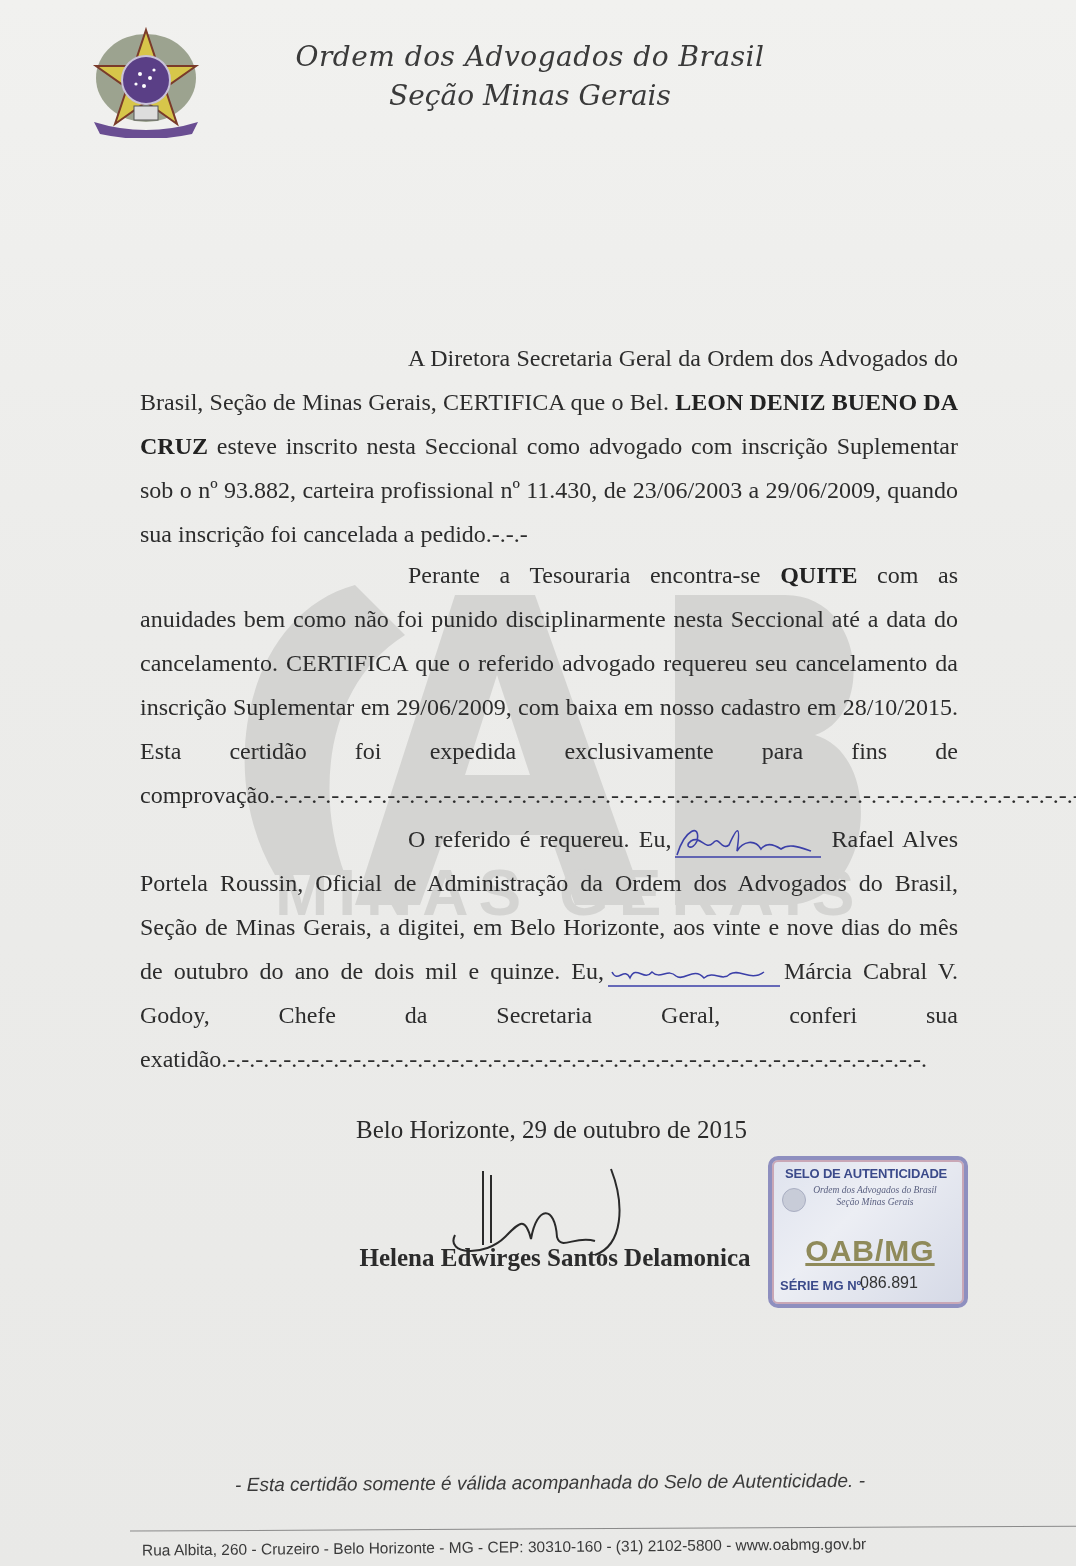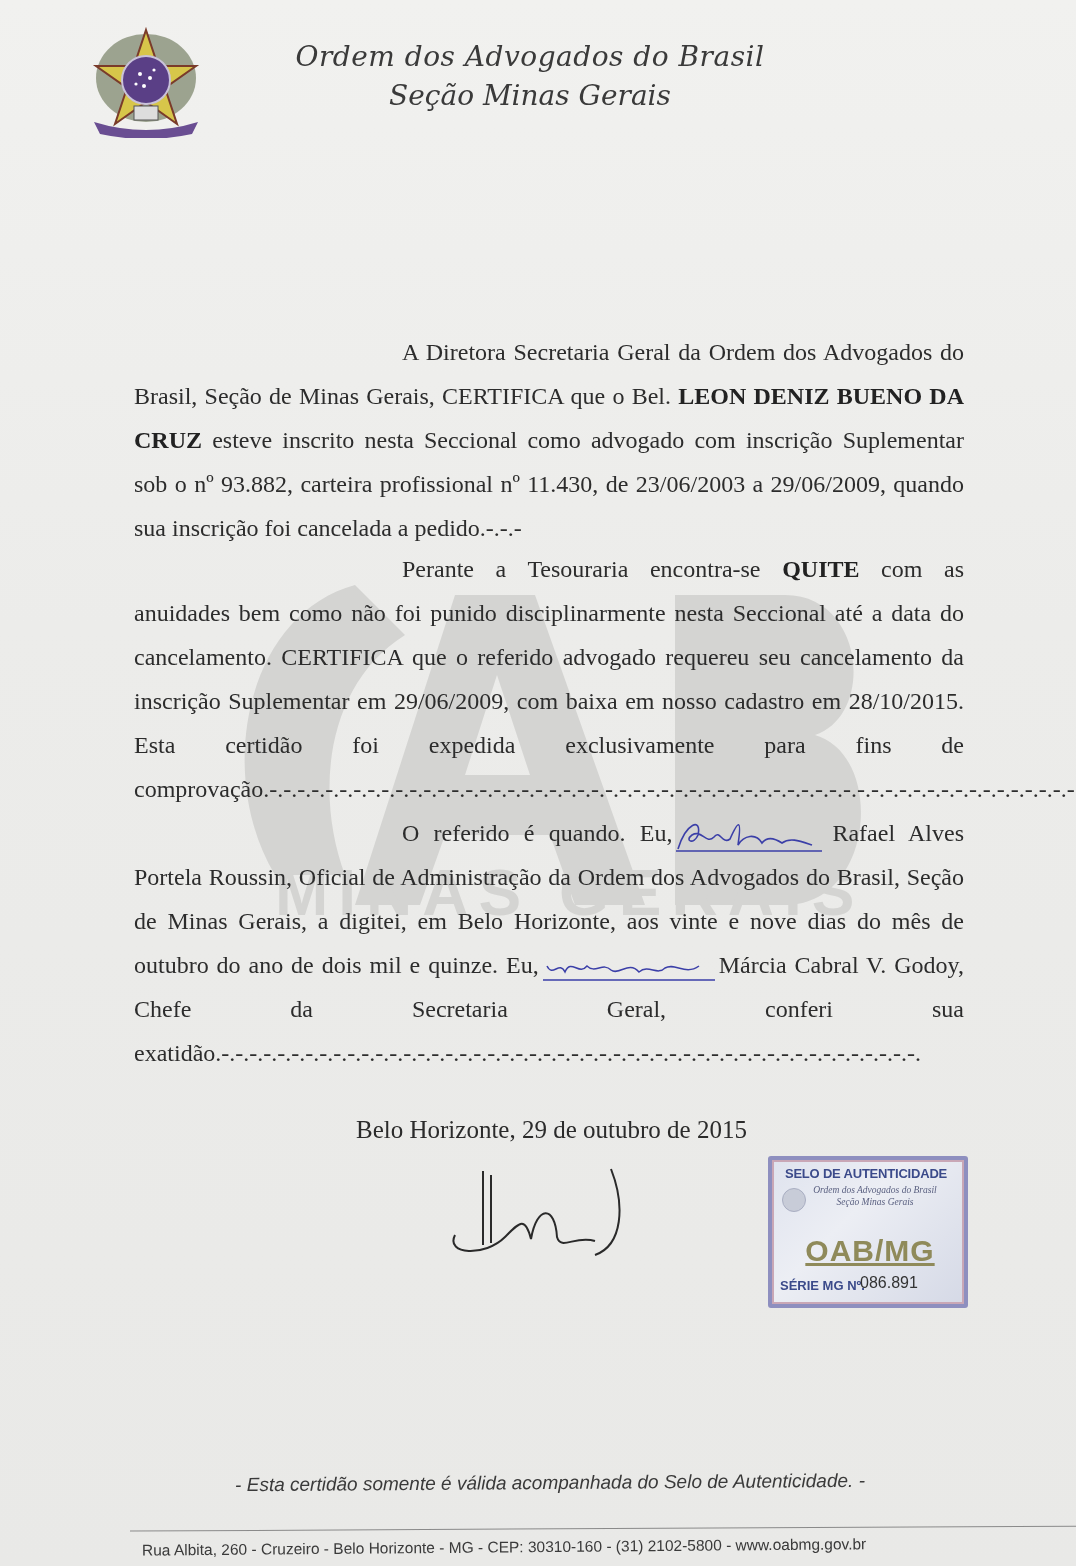--- a/index.html
+++ b/index.html
@@ -19,32 +19,32 @@
     .org { position: absolute; left: 250px; top: 40px; width: 560px; text-align: center;
       font-family: "DejaVu Serif", serif; font-style: italic; color: #3a3a3a; }
     .org .l1 { font-size: 28px; letter-spacing: 0.5px; }
     .org .l2 { font-size: 28px; margin-top: 6px; }
     .title { position: absolute; left: 0; right: 0; top: 246px; text-align: center; }
     .title span { font-family: "Liberation Serif", serif; font-weight: bold; font-size: 42px;
       color: #2a2a2a; border-bottom: 3px solid #2a2a2a; padding: 0 2px 1px; letter-spacing: 1px; }
     .watermark { position: absolute; left: 205px; top: 575px; width: 680px; height: 360px; pointer-events: none; }
     .body-text { position: absolute; left: 134px; width: 830px; font-size: 24px; line-height: 44px;
       text-align: justify; color: #2c2c2c; }
-    .body-text p { margin: 0; text-indent: 268px; }
+    .body-text p { margin: 6px; text-indent: 268px; }
     .body-text b { color: #222; }
     .p1 { top: 330px; }
     .p2 { top: 547px; }
     .p3 { top: 811px; }
     .sig-inline { display: inline-block; vertical-align: middle; }
     .dateline { position: absolute; left: 356px; top: 1116px; font-size: 25px; }
     .sig-main { position: absolute; left: 445px; top: 1165px; width: 200px; height: 100px; }
     .signer { position: absolute; left: 330px; width: 450px; text-align: center; font-weight: bold; font-size: 25px; }
     .signer.n { top: 1244px; }
     .signer.r { top: 1276px; }
-    .seal { position: absolute; left: 768px; top: 1156px; width: 192px; height: 144px; border-radius: 3px;
+    .seal { position: absolute; left: 768px; top: 1156px; width: 192px; height: 144px; border-radius: 10px;
       background: linear-gradient(135deg, #dfe3ee 0%, #eceef4 40%, #d5d9e6 100%);
       border: 4px solid #8e8fbf; box-shadow: inset 0 0 0 2px #c9a7b6; overflow: hidden; }
     .seal .hdr { position: absolute; left: 6px; top: 6px; width: 176px; text-align: center; color: #3b4a8a;
       font-family: "Liberation Sans", sans-serif; font-weight: bold; font-size: 13px; letter-spacing: -0.2px; }
     .seal .sub { position: absolute; left: 28px; top: 24px; width: 150px; text-align: center; font-style: italic;
       font-size: 9.5px; color: #5a6080; line-height: 12px; }
     .seal .mini-crest { position: absolute; left: 10px; top: 28px; width: 22px; height: 22px; border-radius: 50%;
       background: #c8ccd8; border: 1px solid #a9aec2; }
     .seal .logo { position: absolute; left: 18px; top: 74px; width: 160px; text-align: center;
       font-family: "Liberation Sans", sans-serif; font-weight: bold; font-size: 30px; color: #8f8a5a; letter-spacing: 1px; text-decoration: underline; }
@@ -91,33 +91,34 @@
 
   <div class="body-text p1">
     <p><span>A Diretora Secretaria Geral da Ordem dos Advogados do Brasil, Seção de Minas Gerais, CERTIFICA que o Bel. </span><b>LEON DENIZ BUENO DA CRUZ</b><span> esteve inscrito nesta Seccional como advogado com inscrição Suplementar sob o nº 93.882, carteira profissional nº 11.430, de 23/06/2003 a 29/06/2009, quando sua inscrição foi cancelada a pedido.-.-.-</span></p>
   </div>
 
   <div class="body-text p2">
     <p><span>Perante a Tesouraria encontra-se </span><b>QUITE</b><span> com as anuidades bem como não foi punido disciplinarmente nesta Seccional até a data do cancelamento. CERTIFICA que o referido advogado requereu seu cancelamento da inscrição Suplementar em 29/06/2009, com baixa em nosso cadastro em 28/10/2015. Esta certidão foi expedida exclusivamente para fins de comprovação.-.-.-.-.-.-.-.-.-.-.-.-.-.-.-.-.-.-.-.-.-.-.-.-.-.-.-.-.-.-.-.-.-.-.-.-.-.-.-.-.-.-.-.-.-.-.-.-.-.-.-.-.-.-.-.-.-.-.</span></p>
   </div>
 
   <div class="body-text p3">
-    <p><span>O referido é quando. Eu,</span><svg class="sig-inline" width="160" height="40" viewBox="0 0 160 40">
+    <p><span>O referido é requereu. Eu,</span><svg class="sig-inline" width="160" height="40" viewBox="0 0 160 40">
           <path d="M6 34 C14 8 30 2 26 20 C22 30 12 26 20 20 C30 14 34 30 42 22 C48 14 50 30 58 24 C66 6 70 2 66 30 C72 20 84 18 90 28 C96 20 104 24 110 28 C118 22 128 26 140 30 M4 36 L150 36" stroke="#3b3fa8" stroke-width="1.6" fill="none"></path>
         </svg><span>Rafael Alves Portela Roussin, Oficial de Administração da Ordem dos Advogados do Brasil, Seção de Minas Gerais, a digitei, em Belo Horizonte, aos vinte e nove dias do mês de outubro do ano de dois mil e quinze. Eu,</span><svg class="sig-inline" width="180" height="36" viewBox="0 0 180 36">
           <path d="M8 16 C14 28 20 10 26 22 C32 8 40 26 48 16 C56 24 64 12 72 20 C80 26 90 10 100 22 C110 14 118 26 126 18 C136 12 146 26 160 16 M4 30 L176 30" stroke="#3b3fa8" stroke-width="1.5" fill="none"></path>
         </svg><span>Márcia Cabral V. Godoy, Chefe da Secretaria Geral, conferi sua exatidão.-.-.-.-.-.-.-.-.-.-.-.-.-.-.-.-.-.-.-.-.-.-.-.-.-.-.-.-.-.-.-.-.-.-.-.-.-.-.-.-.-.-.-.-.-.-.-.-.-.-.</span></p>
   </div>
 
   <div class="dateline">Belo Horizonte, 29 de outubro de 2015</div>
 
   <svg class="sig-main" viewBox="0 0 200 100">
     <path d="M38 6 L38 80 M46 10 L46 78 M10 70 C0 90 40 92 60 72 C74 58 80 50 86 74 C92 40 110 40 112 72 C116 86 130 70 150 76 M166 4 C180 40 178 80 150 90" stroke="#2a2a2a" stroke-width="2" fill="none"></path>
   </svg>
 
+  <div class="signer n">Helena Edwirges Santos Delamonica</div>
 
   <div class="seal">
     <div class="hdr">SELO DE AUTENTICIDADE</div>
     <div class="mini-crest"></div>
     <div class="sub">
       <div>Ordem dos Advogados do Brasil</div>
       <div>Seção Minas Gerais</div>
     </div>
     <div class="logo">OAB/MG</div>
     <div class="serie">SÉRIE MG Nº.</div>

